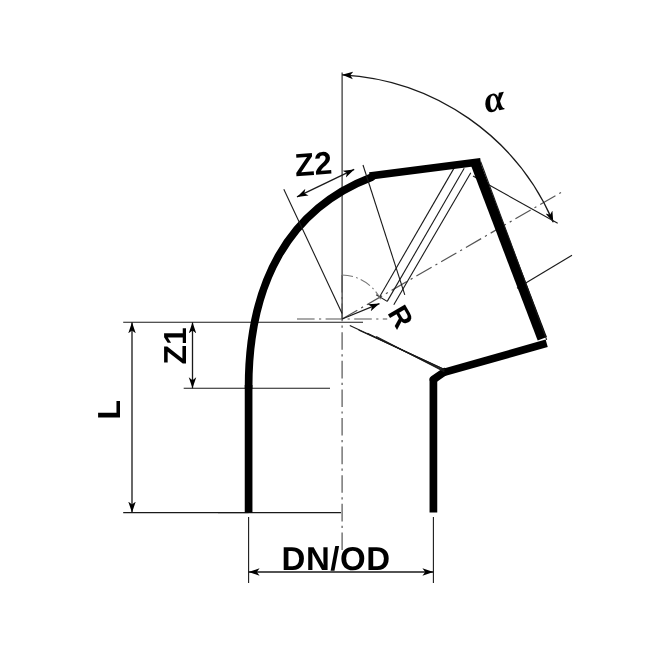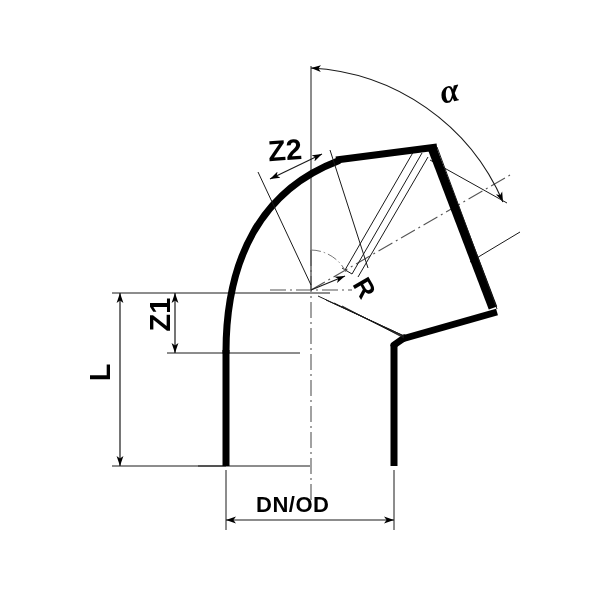--- a/index.html
+++ b/index.html
@@ -24,21 +24,21 @@
   }
   .lbl {
     position: absolute;
     color: #000000;
     font-family: "Liberation Sans", sans-serif;
     font-weight: 700;
     white-space: nowrap;
     line-height: 1;
   }
   .lbl-dnod {
-    font-size: 22px;
+    font-size: 30px;
     letter-spacing: 0.5px;
   }
   .lbl-rot {
     font-size: 29px;
     transform-origin: 50% 50%;
   }
   .lbl-z2 {
     font-size: 29px;
   }
   .lbl-r {

